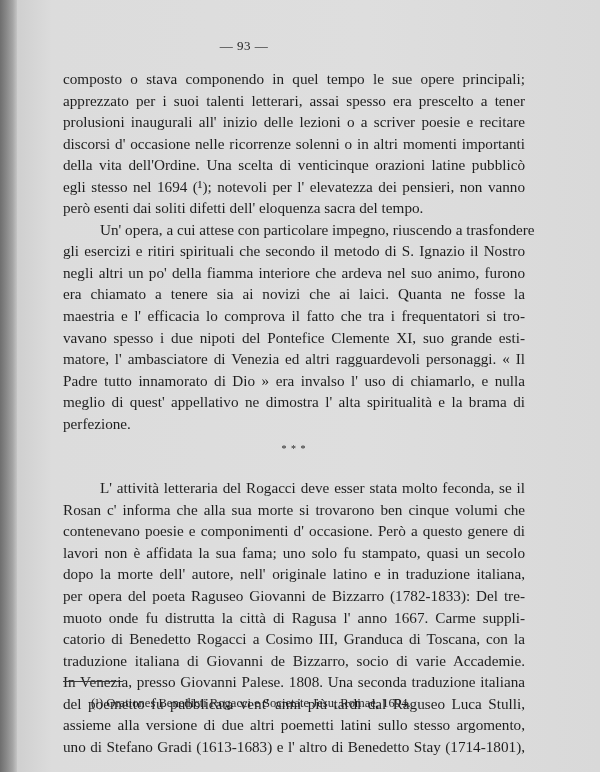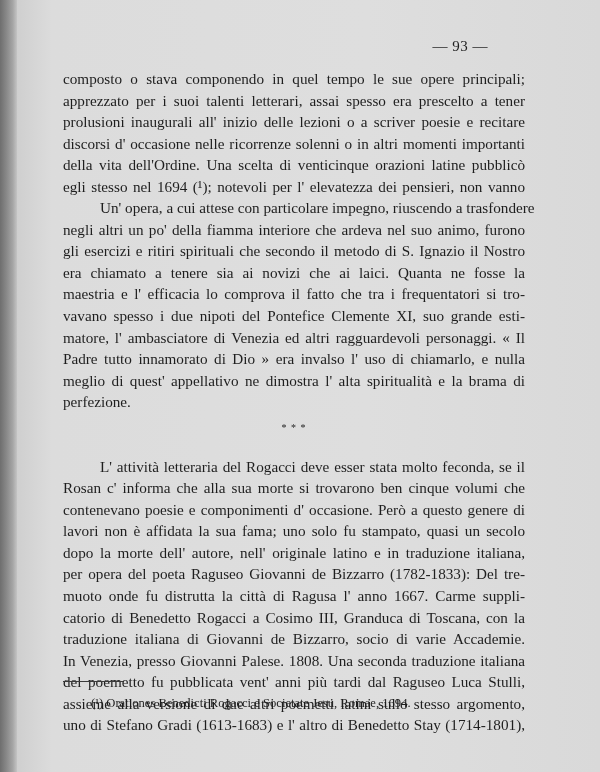--- a/index.html
+++ b/index.html
@@ -11,22 +11,22 @@
   }
   .binding {
     position: absolute; left: 0; top: 0; width: 17px; height: 772px;
     background: linear-gradient(to right, #6e6e6e 0%, #8a8a8a 40%, #a5a5a5 75%, #c4c4c4 100%);
   }
   .page {
     position: absolute; left: 17px; top: 0; width: 583px; height: 772px;
     background: linear-gradient(to right, #cfcfcf 0%, #dcdcdc 6%, #dedede 60%, #d9d9d9 100%);
   }
   .pagenum {
-    position: absolute; top: 38px; left: 0; width: 488px; text-align: right;
-    font-size: 15px; letter-spacing: 0.5px;
+    position: absolute; top: 38px; left: 0; width: 488px; text-align: center;
+    font-size: 13px; letter-spacing: 0.5px;
   }
   .body-text {
     position: absolute; left: 63px; top: 68px; width: 462px;
   }
   .line {
     display: block; height: 21.55px; line-height: 21.55px;
     font-size: 15.2px; text-align: justify; text-align-last: justify;
     white-space: nowrap; overflow: visible;
   }
   .line.last { text-align-last: left; }
@@ -52,25 +52,26 @@
 <div class="pagenum">— 93 —</div>
 
 <div class="body-text">
   <div>
     <span class="line">composto o stava componendo in quel tempo le sue opere principali;</span>
     <span class="line">apprezzato per i suoi talenti letterari, assai spesso era prescelto a tener</span>
     <span class="line">prolusioni inaugurali all' inizio delle lezioni o a scriver poesie e recitare</span>
     <span class="line">discorsi d' occasione nelle ricorrenze solenni o in altri momenti importanti</span>
     <span class="line">della vita dell'Ordine. Una scelta di venticinque orazioni latine pubblicò</span>
     <span class="line">egli stesso nel 1694 (¹); notevoli per l' elevatezza dei pensieri, non vanno</span>
+    <span class="line last">però esenti dai soliti difetti dell' eloquenza sacra del tempo.</span>
   </div>
   <div>
     <span class="line indent">Un' opera, a cui attese con particolare impegno, riuscendo a trasfondere</span>
+    <span class="line">gli esercizi e ritiri spirituali che secondo il metodo di S. Ignazio il Nostro</span>
     <span class="line">negli altri un po' della fiamma interiore che ardeva nel suo animo, furono</span>
-    <span class="line">gli esercizi e ritiri spirituali che secondo il metodo di S. Ignazio il Nostro</span>
     <span class="line">era chiamato a tenere sia ai novizi che ai laici. Quanta ne fosse la</span>
     <span class="line">maestria e l' efficacia lo comprova il fatto che tra i frequentatori si tro-</span>
     <span class="line">vavano spesso i due nipoti del Pontefice Clemente XI, suo grande esti-</span>
     <span class="line">matore, l' ambasciatore di Venezia ed altri ragguardevoli personaggi. « Il</span>
     <span class="line">Padre tutto innamorato di Dio » era invalso l' uso di chiamarlo, e nulla</span>
     <span class="line">meglio di quest' appellativo ne dimostra l' alta spiritualità e la brama di</span>
     <span class="line last">perfezione.</span>
   </div>
   <span class="asterism">* * *</span>
   <div id="para3">

